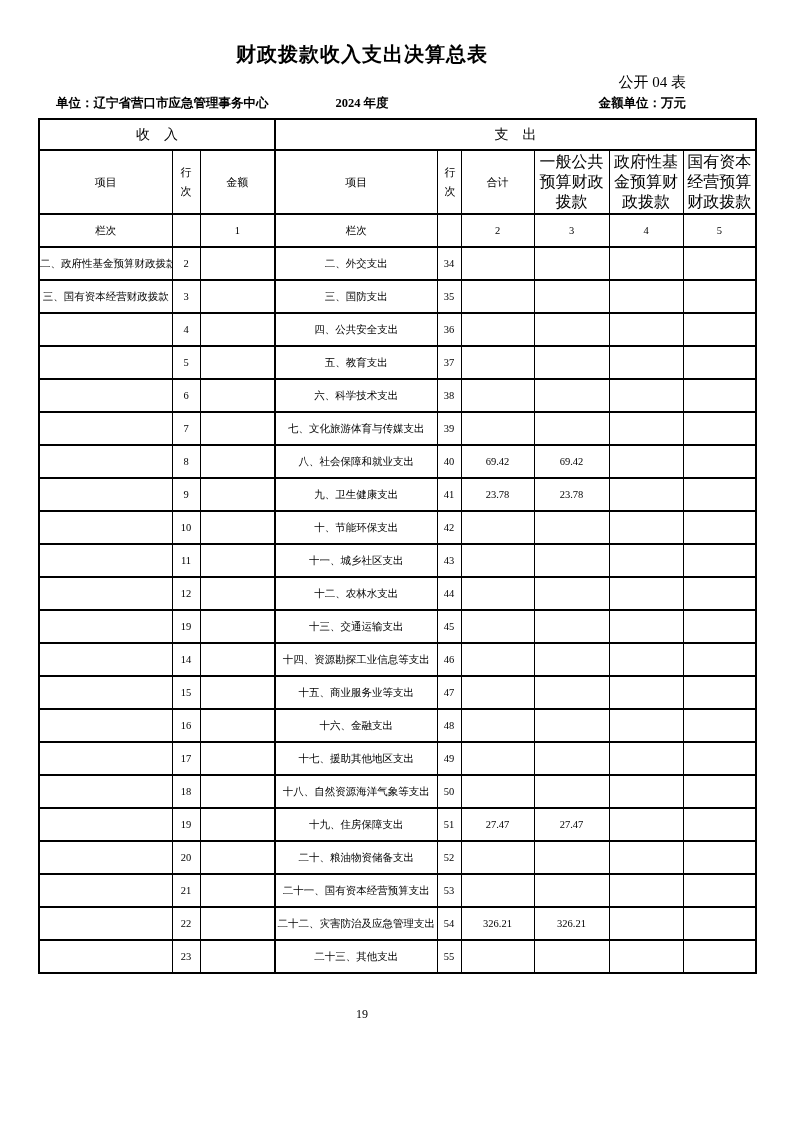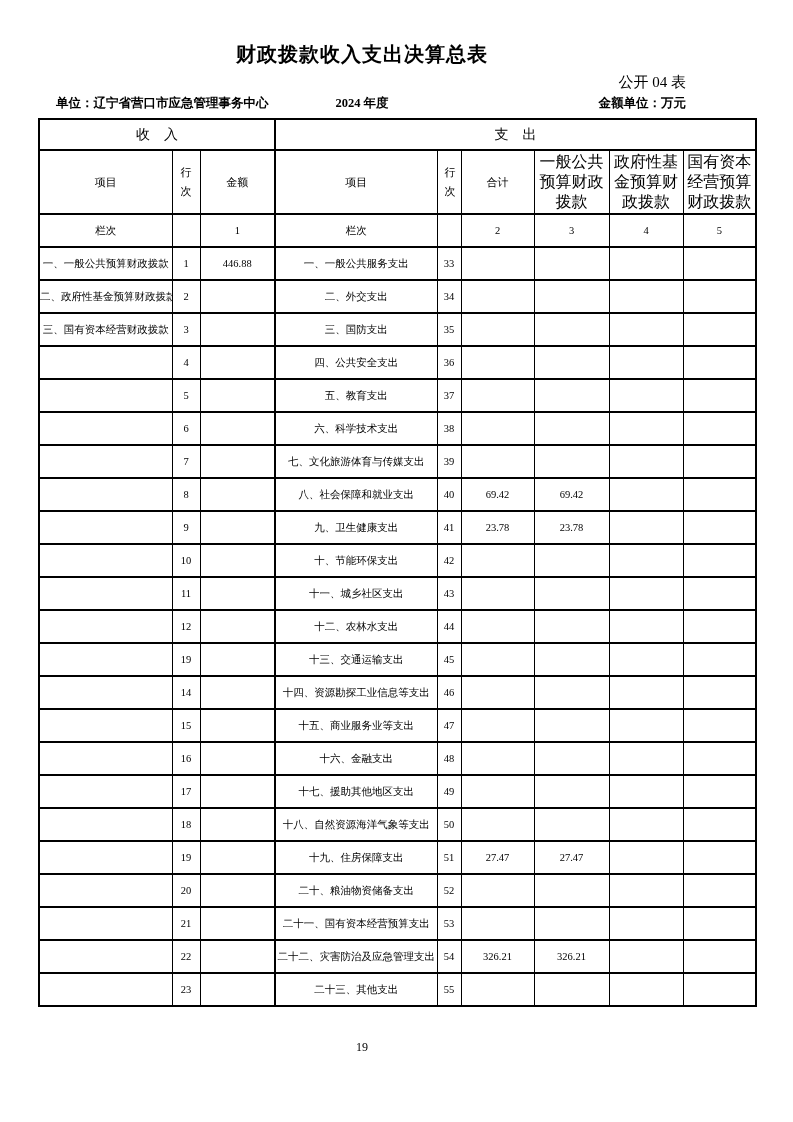--- a/index.html
+++ b/index.html
@@ -156,31 +156,20 @@
           <th class="item-lanci divider">栏次</th>
           <th></th>
           <th>2</th>
           <th>3</th>
           <th>4</th>
           <th>5</th>
         </tr>
       </thead>
       <tbody>
           <tr>
-    <td class="item">一、一般公共预算财政拨款</td>
-    <td class="num-center">1</td>
-    <td class="num-right">446.88</td>
-    <td class="item divider">一、一般公共服务支出</td>
-    <td class="num-center">33</td>
-    <td class="num-right"></td>
-    <td class="num-right"></td>
-    <td class="num-right"></td>
-    <td class="num-right"></td>
-  </tr>
-          <tr>
     <td class="item">二、政府性基金预算财政拨款</td>
     <td class="num-center">2</td>
     <td class="num-right"></td>
     <td class="item divider">二、外交支出</td>
     <td class="num-center">34</td>
     <td class="num-right"></td>
     <td class="num-right"></td>
     <td class="num-right"></td>
     <td class="num-right"></td>
   </tr>

